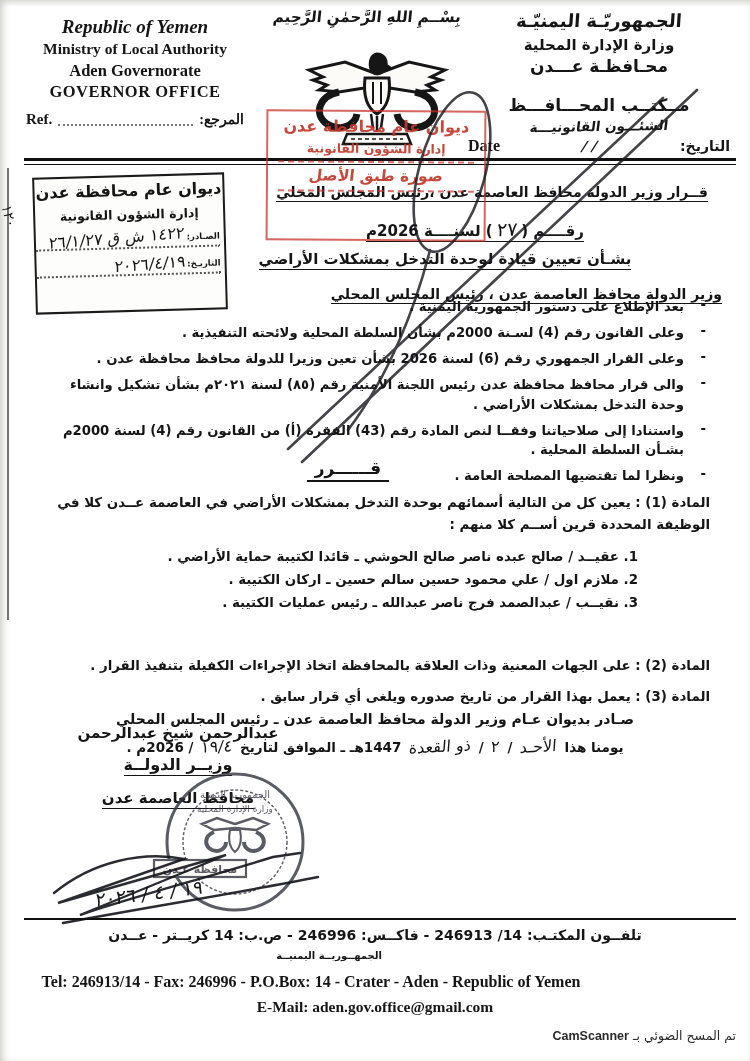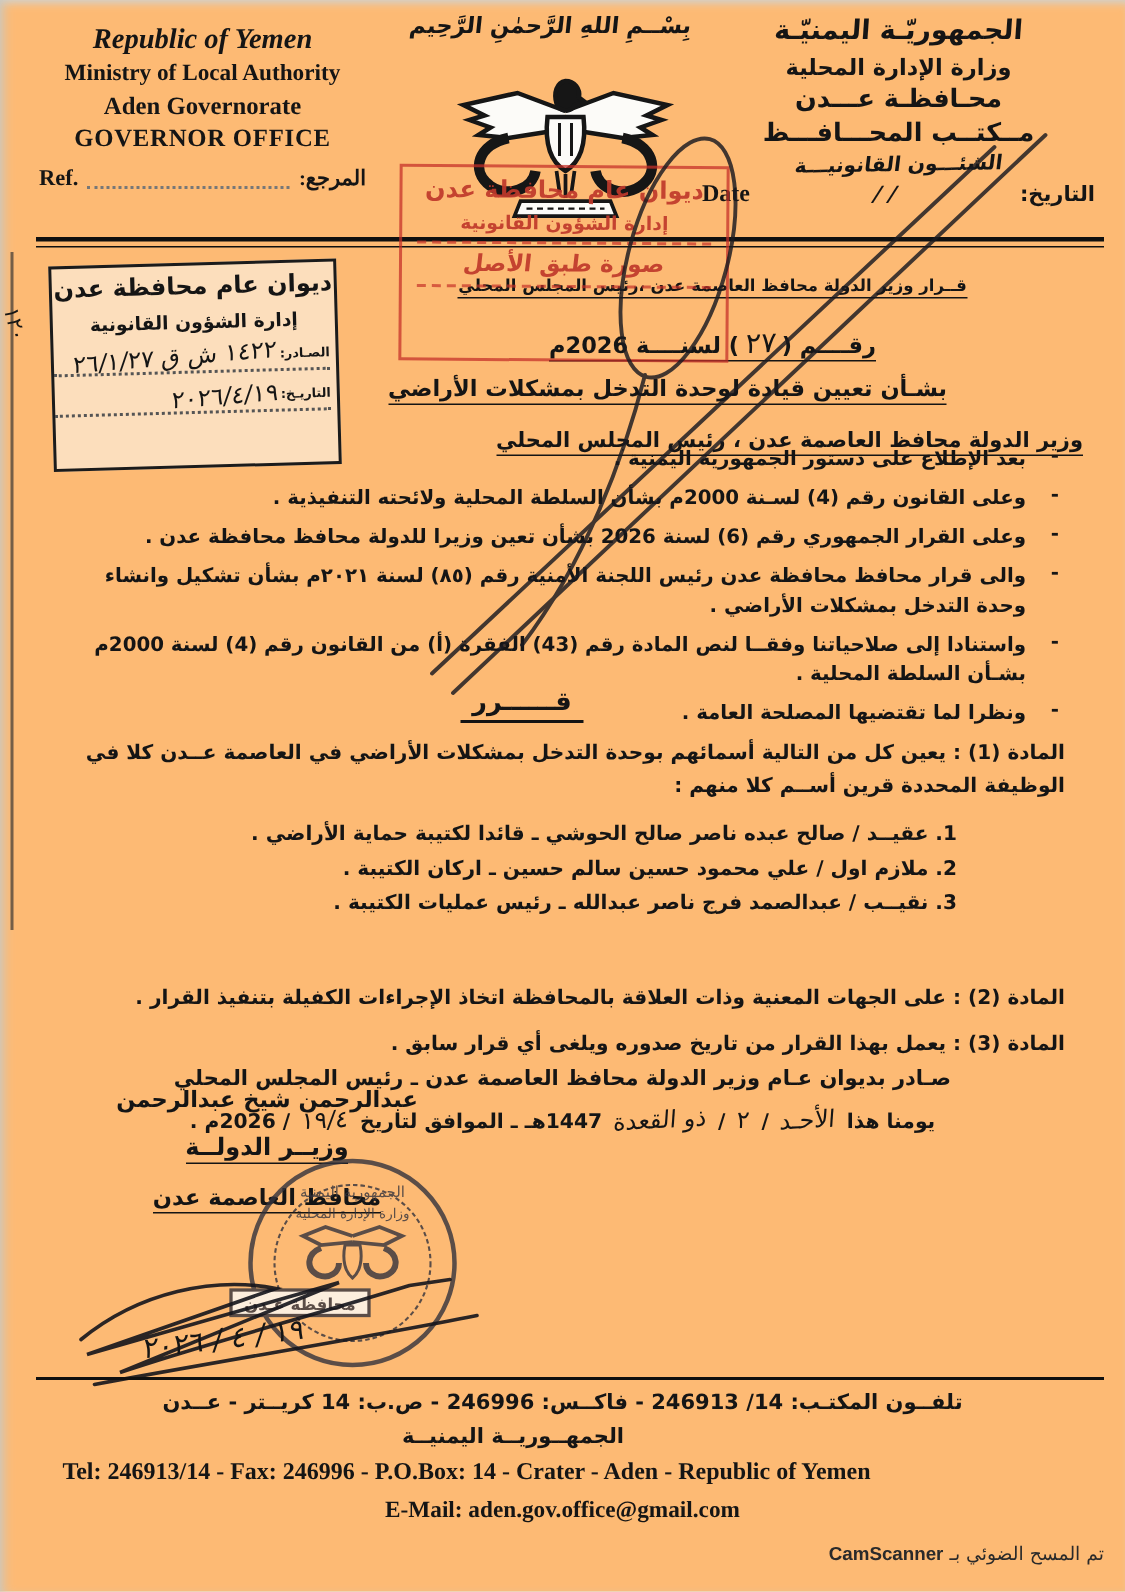--- a/index.html
+++ b/index.html
@@ -1,18 +1,18 @@
 <!DOCTYPE html>
 <html lang="ar"><head>
 <meta charset="utf-8">
 <style>
   html,body{margin:0;padding:0;background:#e9e9e6;}
   #doc{
     position:relative;width:750px;height:1061px;margin:0 auto;
-    background:#fdba74;overflow:hidden;
+    background:#ffffff;overflow:hidden;
     font-family:"DejaVu Sans",sans-serif;color:#151515;
     box-shadow:inset 6px 0 8px -4px #c8c8c2, inset 0 5px 6px -3px #d4d4cf;
   }
   .abs{position:absolute;}
   .ar{direction:rtl;}
   .serif{font-family:"Liberation Serif",serif;}
   .b{font-weight:bold;}
   .ctr{text-align:center;}
   .u{border-bottom:1.6px solid #141414;padding-bottom:1px;}
   .hand{font-family:"DejaVu Sans",sans-serif;font-weight:400;display:inline-block;
@@ -25,21 +25,21 @@
   .hl .l4{font-size:16.5px;font-weight:bold;letter-spacing:.5px;}
   .noref{display:flex;align-items:flex-end;margin-top:7px;font-weight:bold;}
   .noref .dots{flex:1;border-bottom:2px dotted #777;margin:0 6px 4px 6px;height:12px;}
   .noref .en{font-size:15px;}
   .noref .arl{font-size:14px;direction:rtl;}
   
   .hr{left:468px;top:10px;width:262px;text-align:center;direction:rtl;line-height:1.25;}
   .hr .c1{font-size:18px;font-weight:bold;transform:skewX(-4deg);}
   .hr .c2{font-size:15px;font-weight:bold;margin-top:3px;}
   .hr .c3{font-size:17px;font-weight:bold;margin-top:2px;}
-  .hr .c4{font-size:17px;font-weight:bold;margin-top:1px;}
+  .hr .c4{font-size:17px;font-weight:bold;margin-top:17px;}
   .hr .c5{font-size:13.5px;font-weight:bold;transform:skewX(-8deg) rotate(-1deg);margin-top:2px;}
   .daterow{display:flex;justify-content:space-between;align-items:flex-end;margin-top:1px;font-weight:bold;}
   .daterow .dar{font-size:14px;}
   .daterow .slashes{font-size:14px;transform:skewX(-18deg);}
   .daterow .den{font-size:16px;direction:ltr;}
   
   .bism{left:252px;top:8px;width:230px;text-align:center;font-size:15px;font-weight:bold;
         transform:skewX(-6deg);}
   
   .rule-top{left:24px;top:158px;width:712px;height:3px;border-top:3px solid #101010;border-bottom:1.5px solid #101010;}
@@ -55,21 +55,21 @@
   
   .blackstamp{left:34px;top:175px;width:188px;height:133px;border:2.5px solid #1b1b1b;
               text-align:center;direction:rtl;transform:rotate(-1.6deg);background:rgba(252,251,248,.55);}
   .blackstamp .k1{font-size:16px;font-weight:bold;margin-top:4px;}
   .blackstamp .k2{font-size:12.5px;font-weight:bold;margin-top:7px;}
   .srow{display:flex;align-items:center;margin:6px 4px 0 0;border-bottom:2px dotted #555;}
   .srow .lbl{font-size:8.5px;font-weight:bold;white-space:nowrap;}
   .srow .hv{font-size:16px;white-space:nowrap;margin-right:2px;}
   .marginmark{left:-2px;top:208px;font-size:14px;transform:rotate(75deg) skewX(-8deg);}
   
-  .title{left:225px;top:184px;width:500px;font-size:11px;}
+  .title{left:225px;top:184px;width:500px;font-size:14px;padding-left:17px;}
   .numline{left:225px;top:218px;width:500px;font-size:15px;}
   .numline .hn{font-size:19px;margin:0 4px;}
   .subject{left:160px;top:250px;width:570px;font-size:15px;}
   .authority{right:28px;top:286px;font-size:14px;}
   .preamble{right:40px;top:297px;width:676px;font-size:13.2px;line-height:1.45;}
   .preamble .li{position:relative;padding-right:26px;margin-bottom:7px;text-align:right;}
   .preamble .mk{position:absolute;right:4px;top:-2px;font-weight:bold;}
   .qarrar{left:0;top:458px;width:696px;font-size:17px;}
   .qarrar span{border-bottom:2.2px solid #141414;padding:0 8px 2px;}
   .article{right:40px;width:678px;font-size:13.4px;line-height:1.65;text-align:right;}
@@ -81,21 +81,21 @@
   
   .sig{left:52px;top:724px;width:252px;text-align:center;direction:rtl;}
   .sig .n{font-size:15px;font-weight:bold;}
   .sig .t1{font-size:16px;font-weight:bold;margin-top:13px;}
   .sig .t2{font-size:15px;font-weight:bold;margin-top:15px;}
   .sigdate{left:95px;top:882px;font-size:19px;transform:rotate(-7deg) skewX(-10deg);}
   .cam{right:14px;top:1028px;direction:rtl;font-size:12.5px;color:#2a2a2a;}
   .cam .brand{font-family:"Liberation Sans",sans-serif;font-weight:bold;direction:ltr;}
   
   .f-ar{left:0;top:927px;width:750px;font-size:14px;}
-  .f-co{left:13px;top:950px;width:658px;font-size:14px;}
+  .f-co{left:0;top:950px;width:658px;font-size:10px;}
   .f-en{left:0;top:973px;width:622px;font-size:16px;}
   .f-em{left:0;top:998px;width:750px;font-size:15.5px;}
   svg{display:block;}
   .overlay{pointer-events:none;}
 </style>
 </head>
 <body>
 
 <div id="doc">
 

